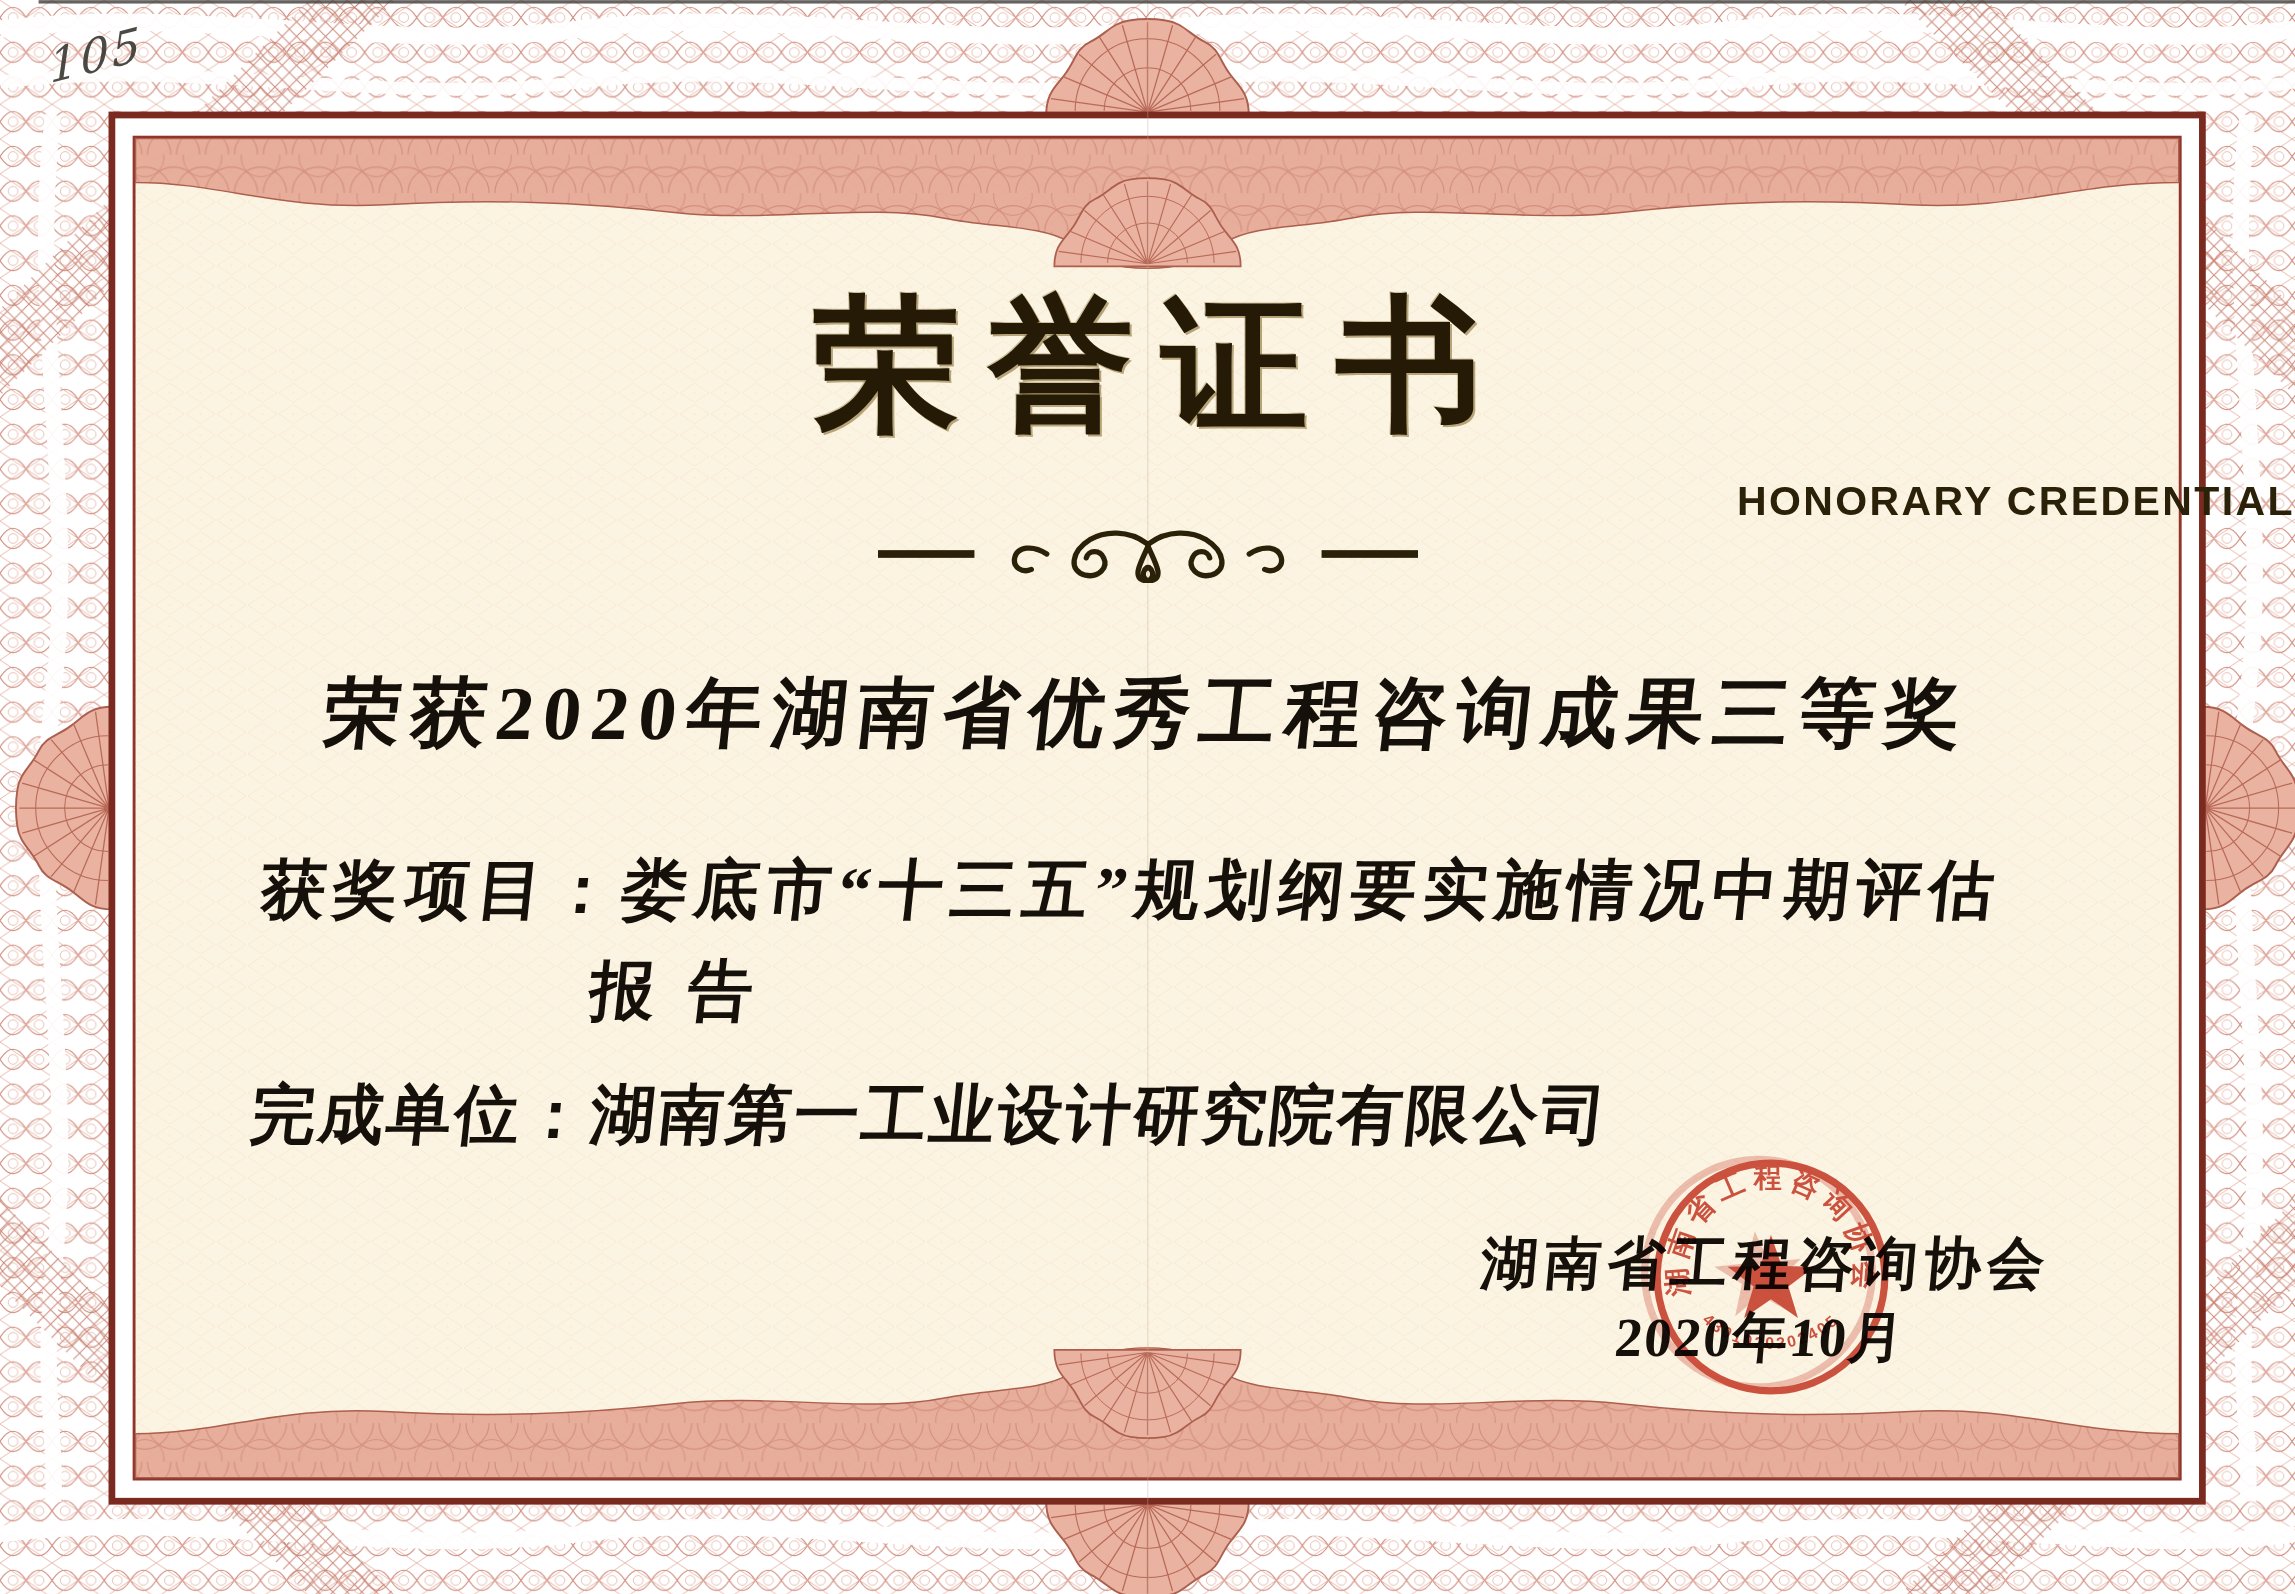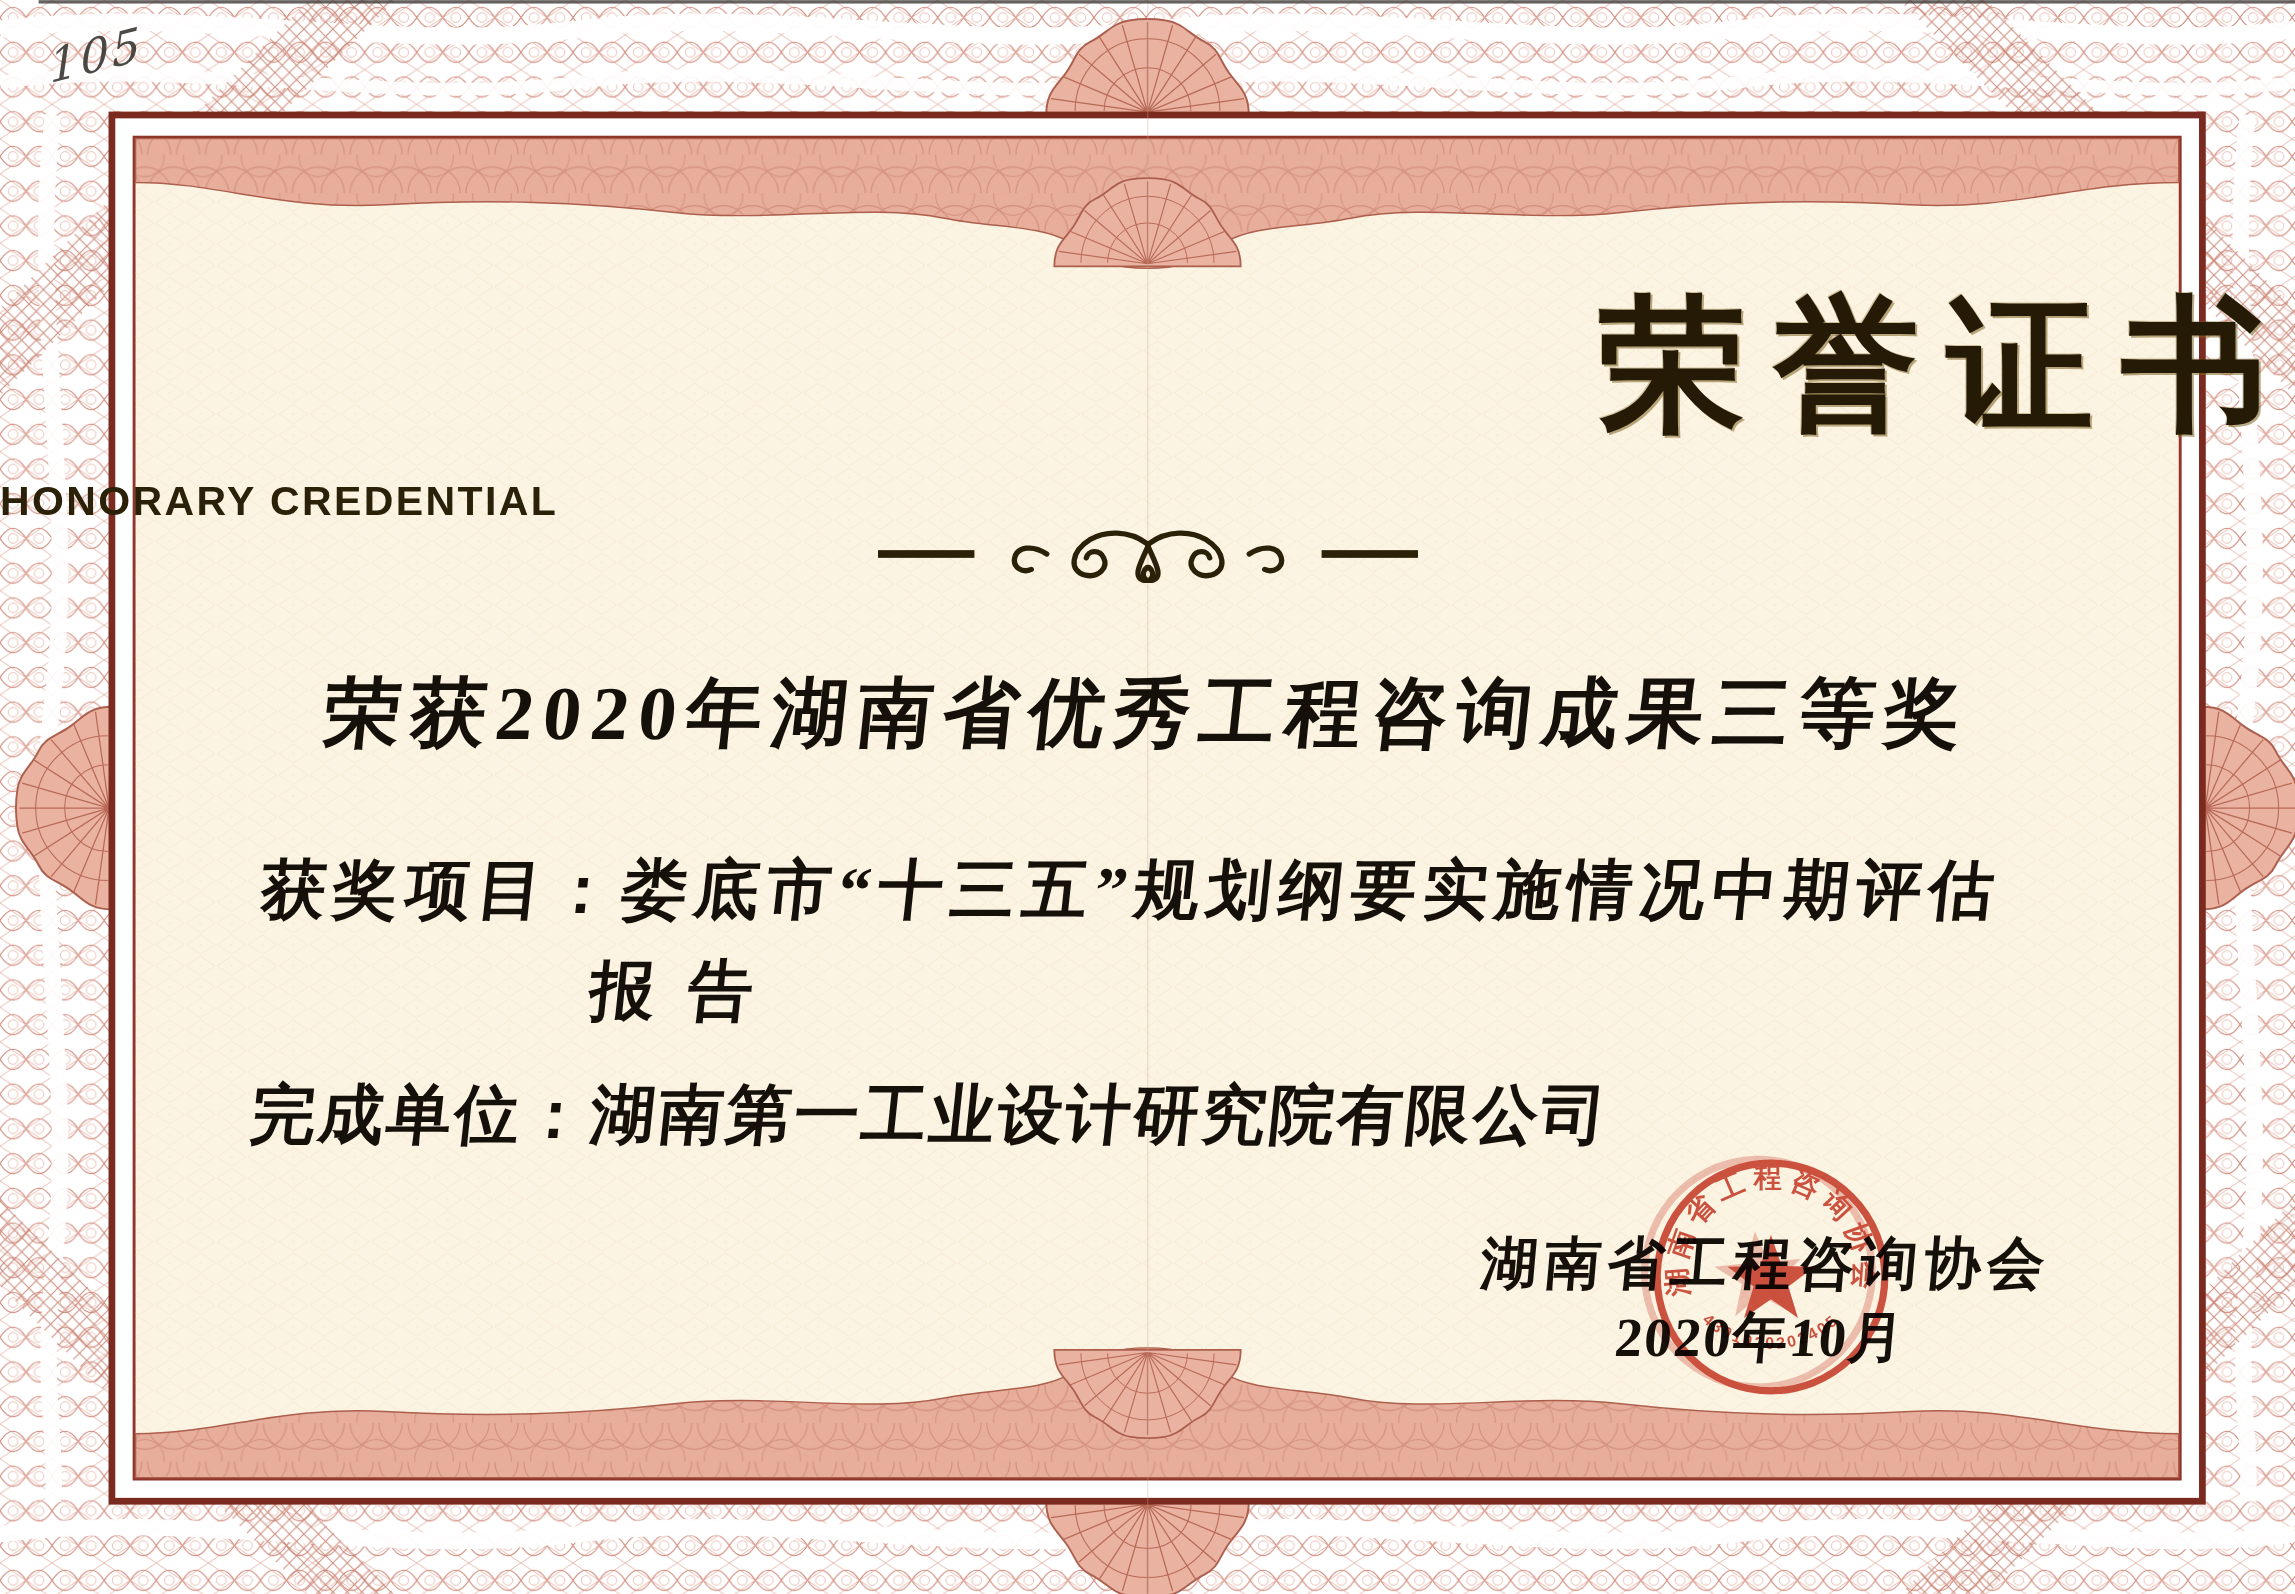--- a/index.html
+++ b/index.html
@@ -5,25 +5,25 @@
   html,body{margin:0;padding:0;background:#ffffff;}
   .page{position:relative;width:2295px;height:1595px;overflow:hidden;background:#ffffff;
         font-family:"Liberation Serif", serif;}
   .bg-art{position:absolute;left:0;top:0;width:2295px;height:1595px;z-index:0;}
   .textlayer{position:absolute;left:0;top:0;width:2295px;height:1595px;z-index:2;}
 
   .handwritten{position:absolute;left:48px;top:28px;font-size:46px;font-style:italic;
         font-family:"DejaVu Serif", serif;color:#3c3a35;transform:rotate(-14deg) skewX(-12deg);
         letter-spacing:2.9px;opacity:.92;}
 
-  .title-cn{position:absolute;left:0;top:288px;width:2295px;text-align:right;
+  .title-cn{position:absolute;left:0;top:288px;width:2295px;text-align:center;
         font-family:"Liberation Sans", sans-serif;font-weight:900;font-size:146px;line-height:1.05;
         color:#241a06;letter-spacing:28px;text-indent:28px;
         text-shadow:1.9px 1.9px 0 rgba(125,99,32,.55), -1px -1px 0 rgba(125,99,32,.35);}
-  .title-en{position:absolute;left:0;top:481px;width:2295px;text-align:left;
+  .title-en{position:absolute;left:0;top:481px;width:2295px;text-align:right;
         font-family:"Liberation Sans", sans-serif;font-weight:700;font-size:41px;line-height:1;
         color:#2b2108;letter-spacing:2.4px;}
   .flourish{position:absolute;left:878px;top:525px;width:540px;height:58px;color:#2a2108;}
 
   .cjk{font-family:"Liberation Serif", serif;font-weight:700;color:#16100b;}
   .award-line{position:absolute;left:0;top:672px;width:2295px;text-align:center;
         font-size:76px;line-height:1.1;letter-spacing:9.6px;transform:skewX(-6deg);}
   .project-line1{position:absolute;left:261px;top:855px;font-size:65px;line-height:1.1;
         letter-spacing:7.2px;transform:skewX(-6deg);}
   .project-line2{position:absolute;left:590px;top:956px;font-size:65px;line-height:1.1;

